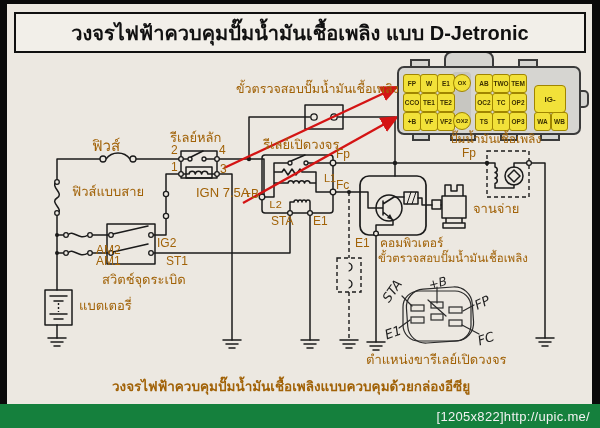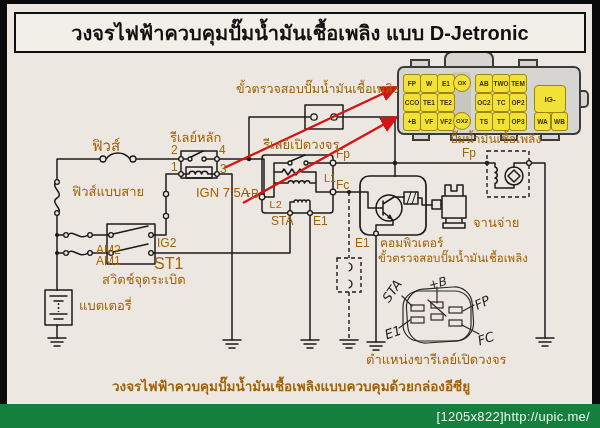--- a/index.html
+++ b/index.html
@@ -224,36 +224,36 @@
   <div class="lbl" style="left:263px;top:138px;font-size:13px;">รีเลย์เปิดวงจร</div>
   <div class="lbl" style="left:72px;top:185px;font-size:13px;">ฟิวส์แบบสาย</div>
   <div class="lbl" style="left:176px;top:186px;font-size:13px;margin-left:20px;">IGN 7.5A</div>
   <div class="lbl" style="left:171px;top:144px;font-size:12px;">2</div>
   <div class="lbl" style="left:219px;top:144px;font-size:12px;">4</div>
   <div class="lbl" style="left:171px;top:161px;font-size:12px;">1</div>
   <div class="lbl" style="left:220px;top:163px;font-size:12px;">3</div>
   <div class="lbl" style="left:96px;top:244px;font-size:12px;">AM2</div>
   <div class="lbl" style="left:157px;top:237px;font-size:12px;">IG2</div>
   <div class="lbl" style="left:96px;top:255px;font-size:12px;">AM1</div>
-  <div class="lbl" style="left:154px;top:255px;font-size:16px;">ST1</div>
+  <div class="lbl" style="left:166px;top:255px;font-size:12px;">ST1</div>
   <div class="lbl" style="left:102px;top:273px;font-size:13px;">สวิตช์จุดระเบิด</div>
   <div class="lbl" style="left:79px;top:299px;font-size:13px;">แบตเตอรี่</div>
   <div class="lbl" style="left:244px;top:188px;font-size:12px;">+B</div>
   <div class="lbl" style="left:276px;top:172px;font-size:11px;padding-left:48px;">L1</div>
   <div class="lbl" style="left:269px;top:199px;font-size:11px;font-family:Liberation Mono, monospace;">L2</div>
   <div class="lbl" style="left:271px;top:215px;font-size:12px;">STA</div>
   <div class="lbl" style="left:313px;top:215px;font-size:12px;">E1</div>
   <div class="lbl" style="left:336px;top:148px;font-size:12px;">Fp</div>
   <div class="lbl" style="left:336px;top:179px;font-size:12px;">Fc</div>
   <div class="lbl" style="left:462px;top:147px;font-size:12px;">Fp</div>
   <div class="lbl" style="left:450px;top:133px;font-size:12px;">ปั๊มน้ำมันเชื้อเพลิง</div>
   <div class="lbl" style="left:355px;top:237px;font-size:12px;">E1</div>
   <div class="lbl" style="left:380px;top:237px;font-size:12px;">คอมพิวเตอร์</div>
   <div class="lbl" style="left:378px;top:252px;font-size:11.5px;">ขั้วตรวจสอบปั๊มน้ำมันเชื้อเพลิง</div>
-  <div class="lbl" style="left:473px;top:216px;font-size:13px;text-align:right;">จานจ่าย</div>
+  <div class="lbl" style="left:473px;top:202px;font-size:13px;text-align:right;">จานจ่าย</div>
   <div class="lbl hand" style="left:381px;top:284px;font-size:13px;transform:rotate(-55deg);">STA</div>
   <div class="lbl hand" style="left:429px;top:277px;font-size:12px;transform:rotate(-15deg);">+B</div>
   <div class="lbl hand" style="left:475px;top:296px;font-size:13px;transform:rotate(-25deg);">FP</div>
   <div class="lbl hand" style="left:385px;top:326px;font-size:13px;transform:rotate(-20deg);">E1</div>
   <div class="lbl hand" style="left:478px;top:332px;font-size:13px;transform:rotate(-18deg);">FC</div>
   <div class="lbl" style="left:366px;top:353px;font-size:13px;">ตำแหน่งขารีเลย์เปิดวงจร</div>
   <div class="lbl b" style="left:112px;top:379px;font-size:13.5px;">วงจรไฟฟ้าควบคุมปั๊มน้ำมันเชื้อเพลิงแบบควบคุมด้วยกล่องอีซียู</div>
 
   <div class="edge" style="left:0;top:0;width:7px;height:428px;"></div>
   <div class="edge" style="left:592px;top:0;width:8px;height:428px;"></div>

